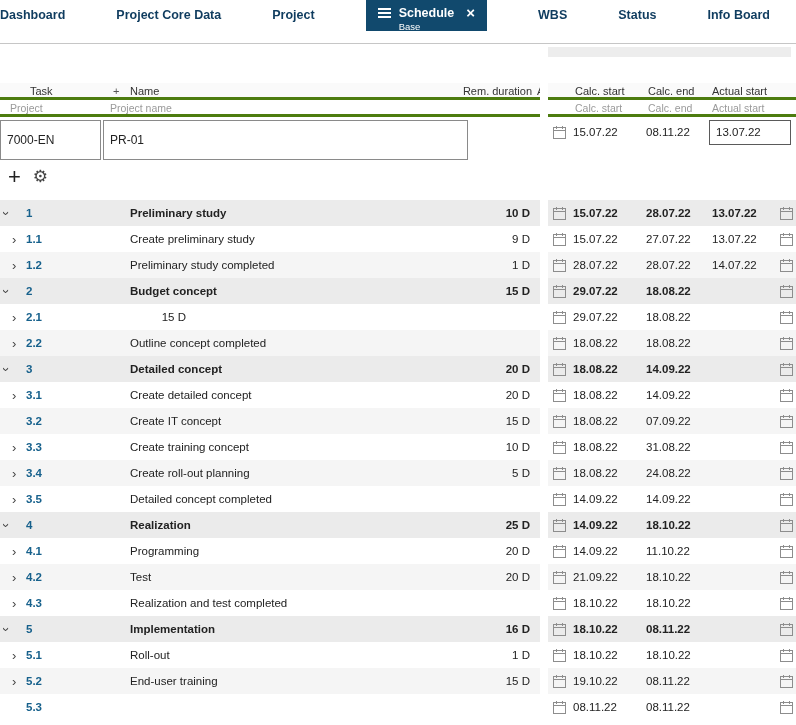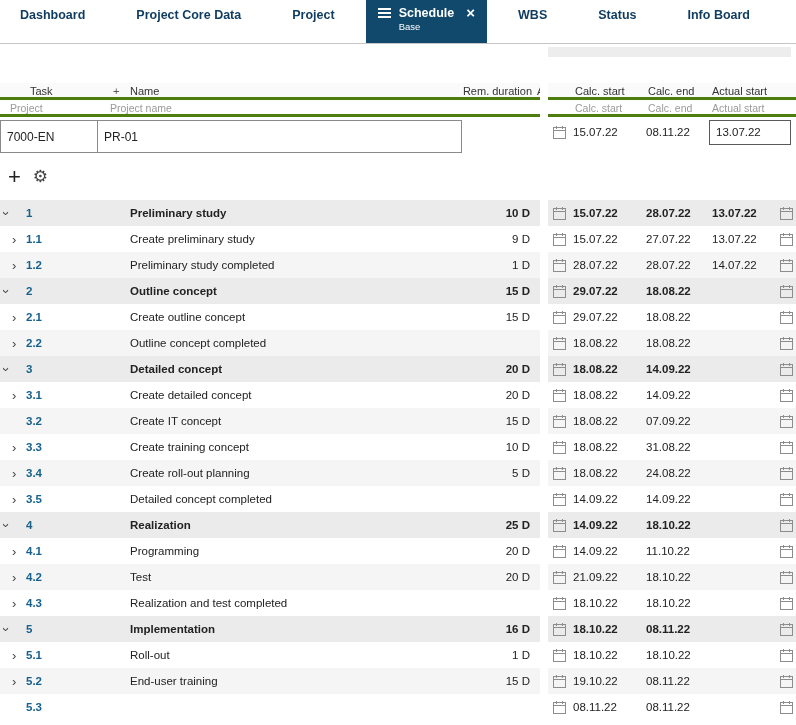--- a/index.html
+++ b/index.html
@@ -3,23 +3,23 @@
 <meta charset="utf-8">
 <style>
   * { margin:0; padding:0; box-sizing:border-box; }
   html,body { width:796px; height:725px; }
   body { font-family:"Liberation Sans", sans-serif; background:#fff; overflow:hidden; }
   .app { width:796px; height:725px; background:#fff; position:relative; }
 
   
   .tabbar { display:flex; justify-content:space-between; align-items:flex-start;
             height:44px; border-bottom:1px solid #c6c6c6; padding-right:26px; background:#fff; }
-  .tab { flex:none; height:30px; line-height:30px; padding:0 20px; font-size:12.5px;
+  .tab { flex:none; height:30px; line-height:30px; padding:0 0; font-size:12.5px;
          font-weight:bold; color:var(--tab-text,#0f3c5f); cursor:pointer; white-space:nowrap; }
-  .tab.active { height:43px; background:var(--accent,#11496d); color:#fff;
+  .tab.active { height:31px; background:var(--accent,#11496d); color:#fff;
                 padding:5px 12px 0 12px; line-height:normal; }
   .tab-main { display:flex; align-items:center; }
   .hamburger { display:inline-block; width:13px; height:11px; position:relative; margin-right:8px; }
   .hamburger::before { content:""; position:absolute; left:0; right:0; top:1px; height:2px;
                        background:#fff; box-shadow:0 4px 0 #fff, 0 8px 0 #fff; }
   .tab-label { font-size:12.5px; font-weight:bold; }
   .tab-close { font-size:15px; margin-left:12px; cursor:pointer; line-height:1; }
   .tab-sub { font-size:9.5px; font-weight:normal; margin-left:21px; margin-top:1px; }
 
   
@@ -31,24 +31,24 @@
   .topgap { height:39px; position:relative; }
   .hscroll { position:absolute; top:3px; left:0; right:5px; height:10px; background:#ededed; }
 
   .hrow { position:relative; height:17px; font-size:11px; color:#333;
           background:#fafafa; border-bottom:3px solid #4d7c0f; }
   .hrow.sub { background:#fff; color:#9a9a9a; font-size:10.5px; }
   .hrow span { position:absolute; top:2px; white-space:nowrap; }
   .h-plus { color:#555; cursor:pointer; }
 
   .inrow { height:26px; margin-top:3px; position:relative; }
-  .inrow input { position:absolute; top:0; height:33px; border:1px solid #8a8a8a;
+  .inrow input { position:absolute; top:0; height:40px; border:1px solid #8a8a8a;
                  font:12px "Liberation Sans", sans-serif; color:#222; padding:0 6px; background:#fff; }
   .inp-id   { left:0;   width:101px; }
-  .inp-name { left:97px; width:365px; }
+  .inp-name { left:103px; width:365px; }
   .inrow-r { height:26px; margin-top:3px; position:relative; font-size:11.5px; color:#222; }
   .inrow-r .abs { position:absolute; top:6px; white-space:nowrap; }
   .inrow-r .cal-abs { top:6px; left:5px; }
   .actual-box { position:absolute; top:0; left:161px; width:82px; height:25px;
                 border:1px solid #5a5a5a; line-height:23px; padding-left:6px; background:#fff; }
 
   .toolbar { height:26px; margin-top:18px; display:flex; align-items:center; gap:12px; padding-left:8px; }
   .icon-plus { font-size:22px; color:#222; line-height:20px; cursor:pointer; }
   .icon-gear { font-size:17px; color:#444; line-height:20px; cursor:pointer; }
   .toolbar-spacer { height:26px; margin-top:18px; }
@@ -140,27 +140,26 @@
           </div>
           <div class="row even">
             <span class="chev right"><i class="g">›</i></span>
             <span class="c-no">1.2</span>
             <span class="c-name">Preliminary study completed</span>
             <span class="c-dur">1 D</span>
           </div>
           <div class="row group">
             <span class="chev down"><i class="g">›</i></span>
             <span class="c-no">2</span>
-            <span class="c-name">Outline concept</span>
+            <span class="c-name">Budget concept</span>
             <span class="c-dur">15 D</span>
           </div>
           <div class="row odd">
             <span class="chev right"><i class="g">›</i></span>
             <span class="c-no">2.1</span>
-            <span class="c-name">Create outline concept</span>
             <span class="c-dur">15 D</span>
           </div>
           <div class="row even">
             <span class="chev right"><i class="g">›</i></span>
             <span class="c-no">2.2</span>
             <span class="c-name">Outline concept completed</span>
             <span class="c-dur"></span>
           </div>
           <div class="row group">
             <span class="chev down"><i class="g">›</i></span>

